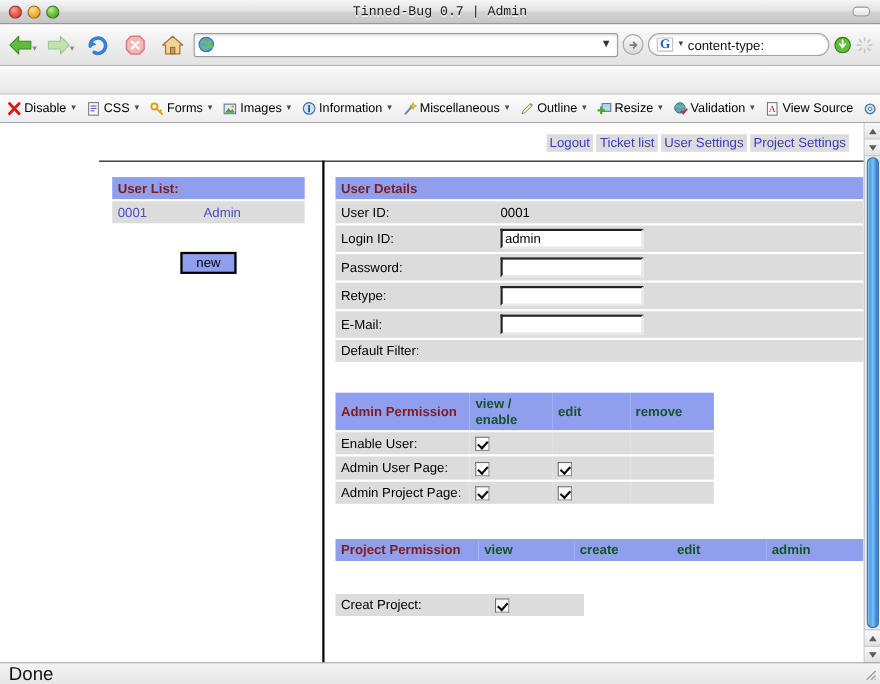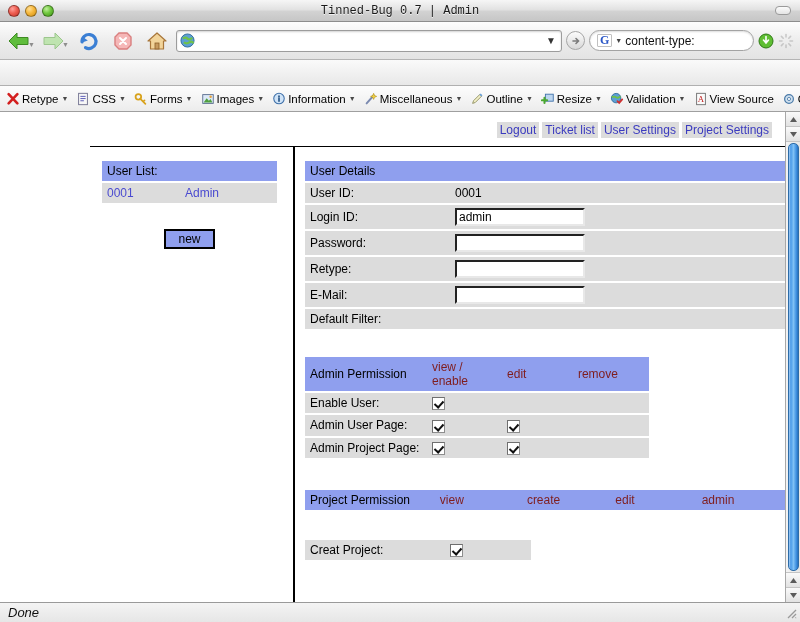--- a/index.html
+++ b/index.html
@@ -135,23 +135,23 @@
     flex: 1 1 auto; border-top: 1px solid #000;
     padding: 12px 0 0 10px; overflow: hidden; min-width: 0;
   }
 
   table.tb { border-collapse: separate; border-spacing: 0 2px; font-size: 12px; }
   table.tb td, table.tb th {
     background: #dcdcdc; padding: 3px 5px; text-align: left;
     font-weight: normal; height: 18px; vertical-align: middle;
   }
   table.tb th, table.tb td.hdr {
-    background: #8f9fee; font-weight: normal; color: #000000;
-  }
-  table.tb td.hdrplain { background: #8f9fee; font-weight: normal; color: #7f1d1d; }
+    background: #8f9fee; font-weight: bold; color: #7f1d1d;
+  }
+  table.tb td.hdrplain { background: #8f9fee; font-weight: bold; color: #14532d; }
 
   .userlist { width: 175px; margin-left: 12px; }
   .userlist a { color: #4a4ad0; text-decoration: none; }
   .userlist td.c1 { width: 78px; }
 
   .btn {
     background: #8f9fee; border: 2px solid #000; border-radius: 0;
     font-family: "Liberation Sans", sans-serif; font-size: 12px; color: #000;
     padding: 1px 12px; cursor: pointer; line-height: 14px;
   }
@@ -209,21 +209,21 @@
     background: linear-gradient(to right, #a8cdf2 0%, #4a9ae8 20%, #7fc0f5 50%, #3d8fe0 82%, #2b6fba 100%);
     border: 1px solid #2d6ca8;
   }
 
   
   .statusbar {
     height: 20px; flex: 0 0 20px;
     background: linear-gradient(to bottom,#f4f4f4,#e6e6e6);
     border-top: 1px solid #9a9a9a;
     display: flex; align-items: center; padding-left: 8px;
-    font-size: 13px; color: #111; font-style: italic;
+    font-size: 17px; color: #111;
   }
   .resize-grip { margin-left: auto; margin-right: 2px; width: 14px; height: 14px; }
 </style>
 </head>
 <body>
 
 <div class="window">
 
   <div class="titlebar">
     <div class="traffic">
@@ -306,21 +306,21 @@
     </svg>
   </div>
 
   <div class="bookmarks"></div>
 
   <div class="devbar">
     <div class="devitem">
       <svg class="devicon" viewBox="0 0 16 16">
         <path d="M3 2.5 L13 13 M13 2.5 L3 13" stroke="#d31f1f" stroke-width="3" stroke-linecap="round"></path>
       </svg>
-      <span>Retype</span>
+      <span>Disable</span>
       <span class="devcaret">▼</span>
     </div>
     <div class="devitem">
       <svg class="devicon" viewBox="0 0 16 16">
         <rect x="3" y="1.5" width="10" height="13" fill="#f7f7f7" stroke="#6a6a8a" stroke-width="1"></rect>
         <path d="M5 5 h6 M5 7.5 h6 M5 10 h4" stroke="#4a4ab0" stroke-width="1"></path>
       </svg>
       <span>CSS</span>
       <span class="devcaret">▼</span>
     </div>

